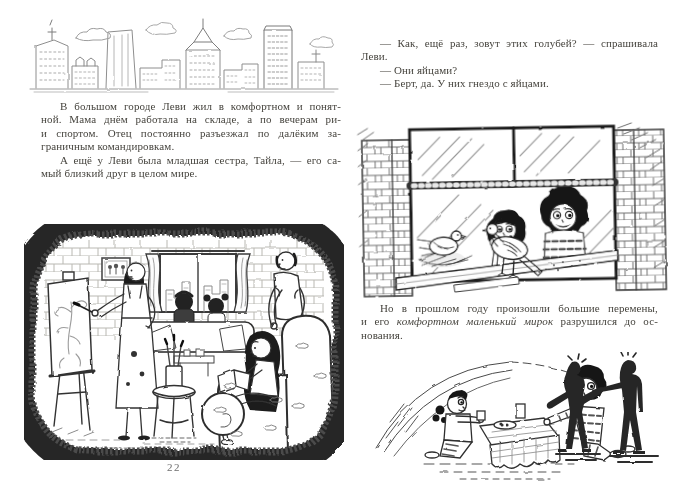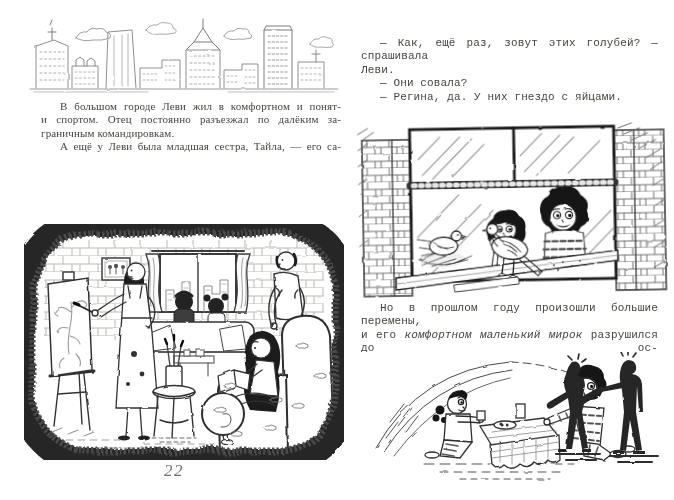--- a/index.html
+++ b/index.html
@@ -3,21 +3,21 @@
 <meta charset="utf-8">
 <style>
   * { margin:0; padding:0; box-sizing:border-box; }
   html,body { width:674px; height:500px; }
   body { background:#ffffff; font-family:"Liberation Serif", serif; color:#46443e; position:relative; overflow:hidden; }
   .abs { position:absolute; }
   .tb  { font-size:11px; line-height:13.4px; letter-spacing:.12px; }
   .ln  { display:block; min-height:13.4px; }
   .jst { text-align:justify; text-align-last:justify; }
   .ind { text-indent:19px; }
-  .pgnum { font-style:italic; font-size:17px; color:#6e6e6e; letter-spacing:1.5px; text-align:center; }
+  .pgnum { font-size:11px; color:#6e6e6e; letter-spacing:1.5px; text-align:center; }
   svg { display:block; }
   .tilt { transform:rotate(-1deg); }
 </style>
 </head>
 <body>
 
 <section class="abs" style="left:0;top:0;width:345px;height:464px;">
 
   <svg class="abs" style="left:28px;top:16px;" width="312" height="82" viewBox="0 0 312 82" aria-label="city-skyline-sketch">
     <defs>
@@ -51,23 +51,25 @@
       <path d="M273,52 H293 M273,58 H293 M273,64 H293" stroke="#b3b3b3" stroke-dasharray="2 2.4"></path>
       <path d="M48,22 q3,-7 11,-6 q3,-5 10,-3 q7,-2 9,3 q6,1 4,6 q-8,3 -17,2 q-10,2 -17,-2 z" stroke="#9d9d9d"></path>
       <path d="M118,14 q4,-6 11,-5 q4,-4 10,-2 q6,0 6,5 q5,2 2,5 q-9,2 -15,1 q-9,2 -14,-4 z" stroke="#a8a8a8"></path>
       <path d="M196,20 q3,-6 10,-5 q3,-4 9,-2 q6,-1 6,4 q4,2 2,5 q-8,2 -13,1 q-9,2 -14,-3 z" stroke="#a3a3a3"></path>
       <path d="M282,28 q3,-6 9,-5 q3,-4 9,-1 q5,0 4,4 q3,3 0,5 q-7,1 -11,0 q-8,1 -11,-3 z" stroke="#a8a8a8"></path>
     </g>
   </svg>
 
   <div class="abs tb" style="left:41px;top:100px;width:300px;">
     <span class="ln jst ind">В большом городе Леви жил в комфортном и понят-</span>
+    <span class="ln jst">ной. Мама днём работала на складе, а по вечерам ри-</span>
     <span class="ln jst">и спортом. Отец постоянно разъезжал по далёким за-</span>
     <span class="ln">граничным командировкам.</span>
     <span class="ln jst ind">А ещё у Леви была младшая сестра, Тайла, — его са-</span>
+    <span class="ln">мый близкий друг в целом мире.</span>
   </div>
 
   <svg class="abs" style="left:24px;top:224px;" width="320" height="236" viewBox="0 0 320 236" aria-label="family-living-room-scene">
     <defs>
       <filter id="rgB" x="-20%" y="-20%" width="140%" height="140%">
         <feTurbulence type="fractalNoise" baseFrequency="0.07" numOctaves="2" seed="7" result="n"></feTurbulence>
         <feDisplacementMap in="SourceGraphic" in2="n" scale="2.2"></feDisplacementMap>
       </filter>
       <filter id="rgBv" x="-30%" y="-30%" width="160%" height="160%">
         <feTurbulence type="fractalNoise" baseFrequency="0.035" numOctaves="3" seed="11" result="n"></feTurbulence>
@@ -231,27 +233,27 @@
 
     <g>
       <rect x="-2" y="-2" width="324" height="240" rx="70" fill="none" stroke="#262626" stroke-width="26" filter="url(#rgBv)"></rect>
       <rect x="9" y="9" width="302" height="218" rx="58" fill="none" stroke="#4c4c4c" stroke-width="7" stroke-dasharray="2.5 2" filter="url(#rgBv)"></rect>
     </g>
   </svg>
 
   <div class="abs pgnum" style="left:150px;top:461px;width:48px;">22</div>
 </section>
 
-<section class="abs" style="left:345px;top:0;width:329px;height:500px;font-family:Liberation Mono, monospace;">
+<section class="abs" style="left:345px;top:0;width:329px;height:500px;">
 
   <div class="abs tb" style="left:16px;top:37px;width:297px;">
     <span class="ln jst ind">— Как, ещё раз, зовут этих голубей? — спрашивала</span>
     <span class="ln">Леви.</span>
-    <span class="ln ind">— Они совала?</span>
-    <span class="ln ind">— Регина, да. У них гнездо с яйцами.</span>
+    <span class="ln ind">— Они яйцами?</span>
+    <span class="ln ind">— Берт, да. У них гнездо с яйцами.</span>
   </div>
 
   <svg class="abs tilt" style="left:12px;top:124px;" width="312" height="176" viewBox="0 0 312 176" aria-label="children-watching-pigeons-at-window">
     <defs>
       <filter id="rgC" x="-20%" y="-20%" width="140%" height="140%">
         <feTurbulence type="fractalNoise" baseFrequency="0.08" numOctaves="2" seed="5" result="n"></feTurbulence>
         <feDisplacementMap in="SourceGraphic" in2="n" scale="2"></feDisplacementMap>
       </filter>
       <pattern id="brkC" width="22" height="14" patternUnits="userSpaceOnUse">
         <path d="M0,7 H22 M0,14 H22 M11,0 V7 M3,7 V14 M19,7 V14" stroke="#6f6f6f" fill="none" stroke-width="1"></path>
@@ -349,20 +351,21 @@
         <circle cx="200" cy="147" r=".9"></circle>
           <circle cx="222" cy="138" r=".9"></circle>
           <circle cx="188" cy="146" r=".9"></circle>
       </g>
     </g>
   </svg>
 
   <div class="abs tb" style="left:16px;top:302px;width:297px;">
     <span class="ln jst ind">Но в прошлом году произошли большие перемены,</span>
     <span class="ln jst"><span>и его </span><i>комфортном маленький мирок</i><span> разрушился до ос-</span></span>
+    <span class="ln">нования.</span>
   </div>
 
   <svg class="abs" style="left:15px;top:352px;" width="310" height="144" viewBox="0 0 310 144" aria-label="children-tea-party-with-arguing-parents">
     <defs>
       <filter id="rgD" x="-20%" y="-20%" width="140%" height="140%">
         <feTurbulence type="fractalNoise" baseFrequency="0.075" numOctaves="2" seed="9" result="n"></feTurbulence>
         <feDisplacementMap in="SourceGraphic" in2="n" scale="2.2"></feDisplacementMap>
       </filter>
     </defs>
     <rect x="0" y="0" width="310" height="144" fill="#fff"></rect>

